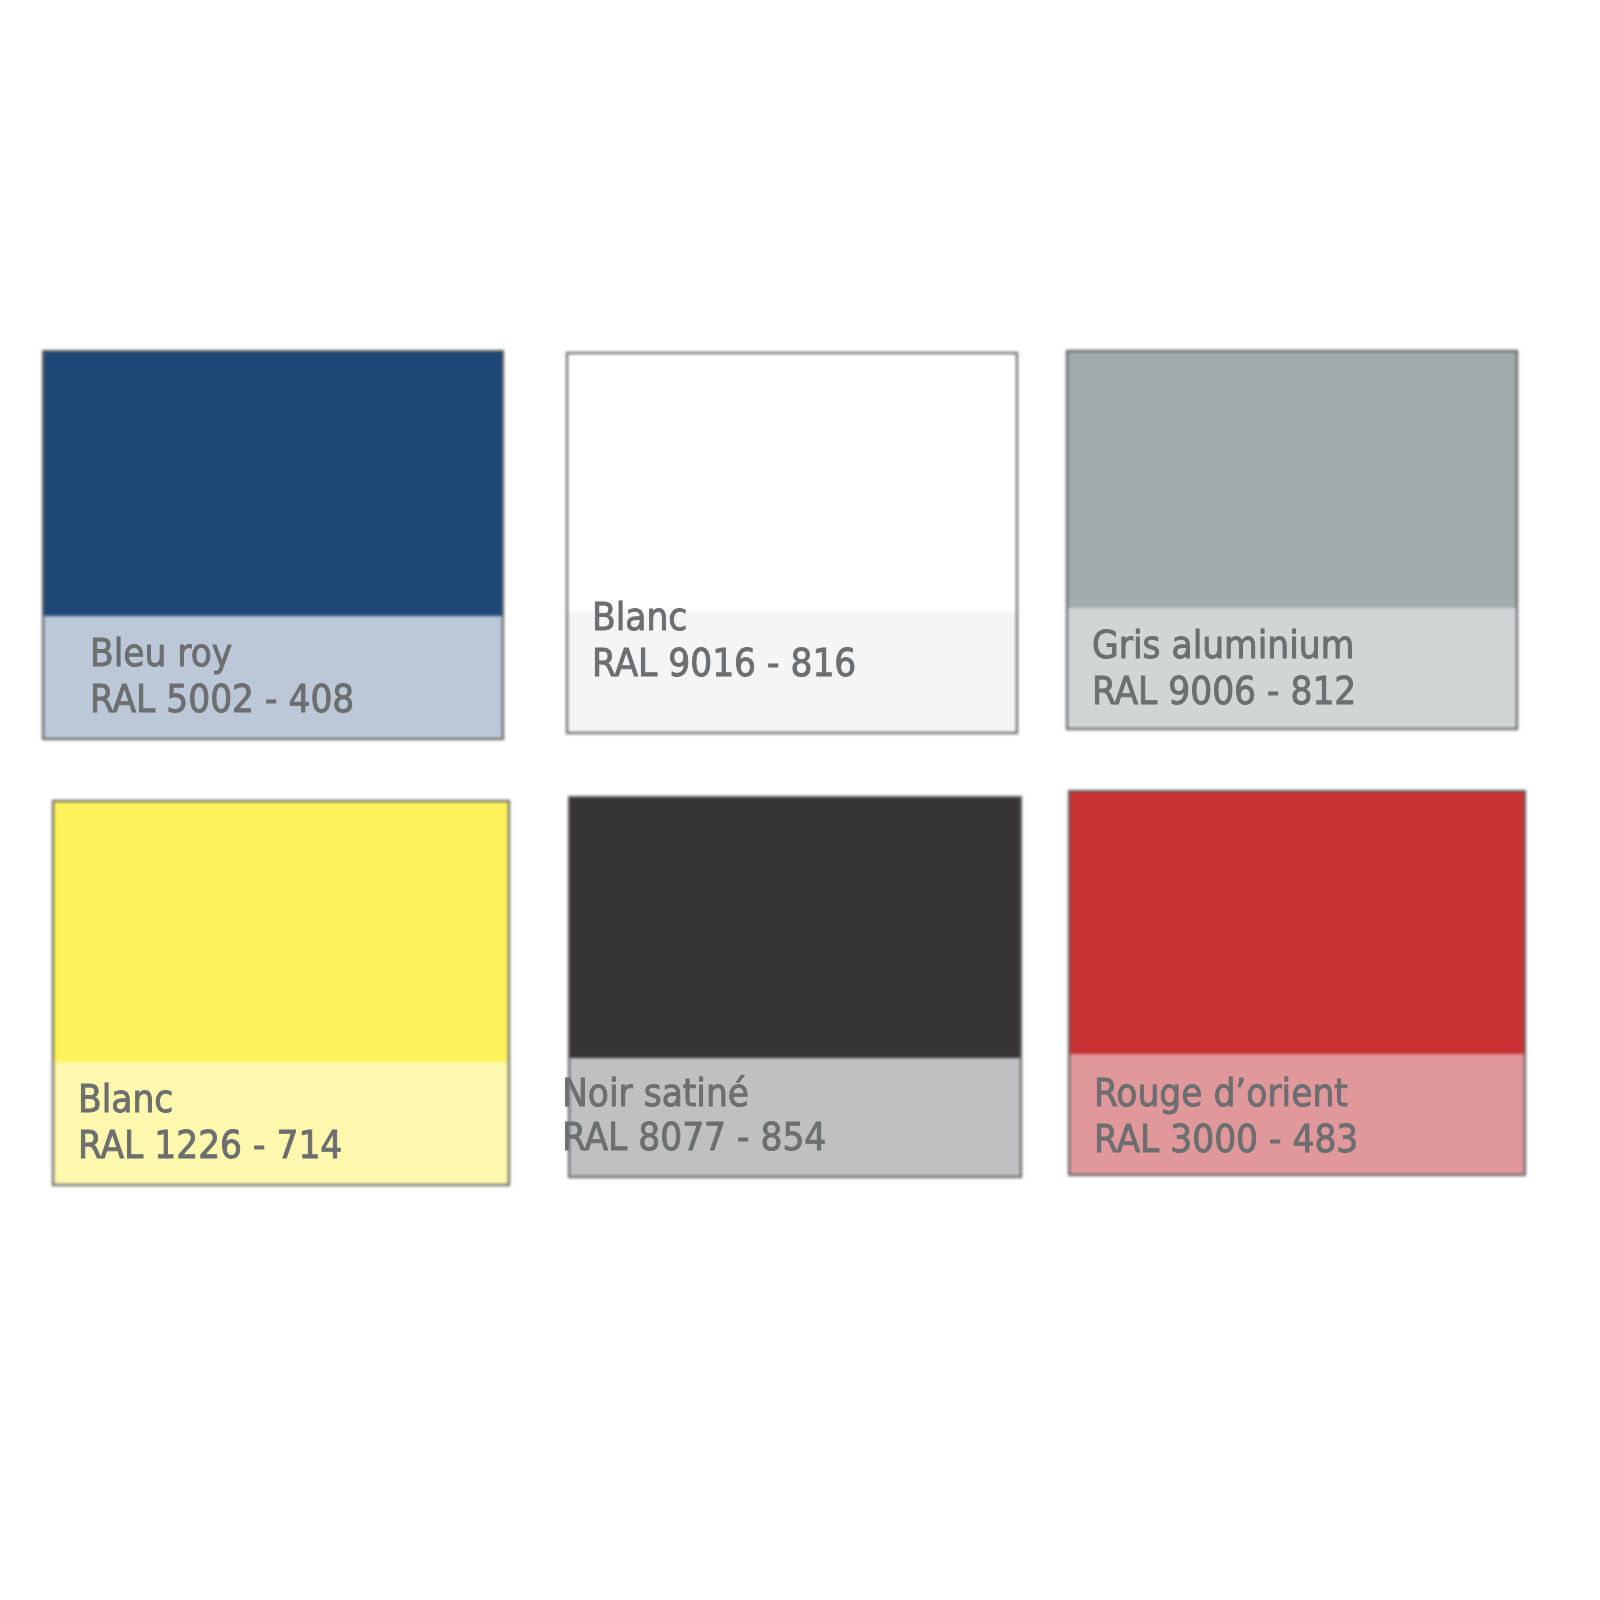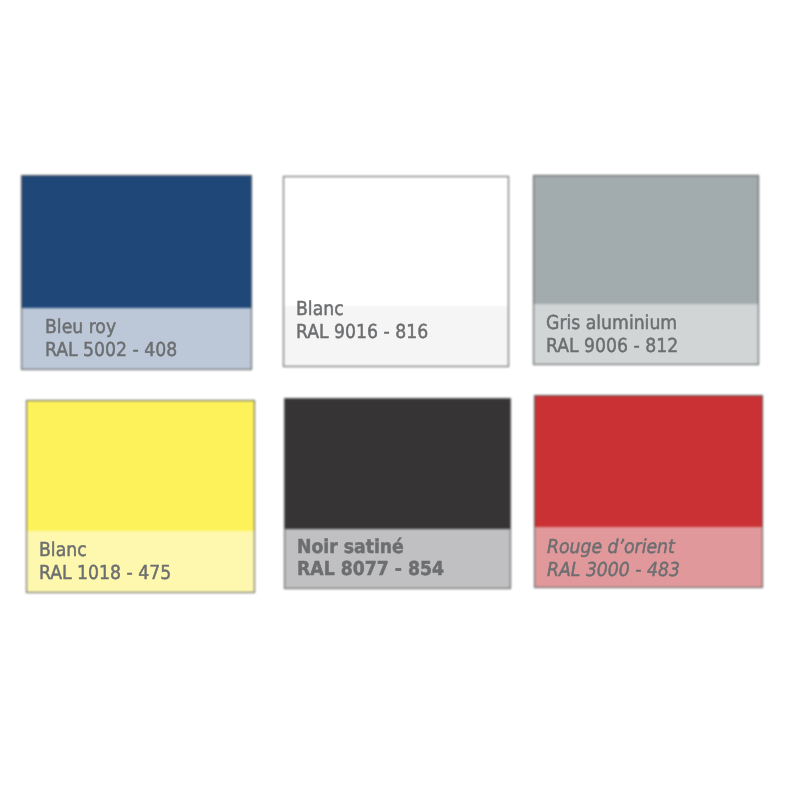--- a/index.html
+++ b/index.html
@@ -48,34 +48,34 @@
     <div class="swatch-name">Gris aluminium</div>
     <div class="swatch-ral">RAL 9006 - 812</div>
   </div>
 
   <div class="swatch" style="left: 26px; top: 400px; width: 229px; height: 193px; border-color: rgb(88, 88, 88);">
     <div class="swatch-color" style="height: 130px; background: rgb(253, 242, 90);"></div>
     <div class="swatch-label-bg" style="height: 61px; background: rgb(253, 248, 174);"></div>
   </div>
   <div class="swatch-label" style="left: 26px; top: 530px; width: 229px; height: 63px; color: rgb(108, 110, 112);">
     <div class="swatch-name">Blanc</div>
-    <div class="swatch-ral">RAL 1018 - 475</div>
+    <div class="swatch-ral">RAL 1226 - 714</div>
   </div>
 
   <div class="swatch" style="left: 284px; top: 398px; width: 227px; height: 191px; border-color: rgb(88, 88, 88);">
     <div class="swatch-color" style="height: 130px; background: rgb(54, 52, 53);"></div>
     <div class="swatch-label-bg" style="height: 59px; background: rgb(192, 192, 194);"></div>
   </div>
-  <div class="swatch-label" style="left: 284px; top: 526.5px; width: 180px; height: 61px; color: rgb(108, 110, 112); font-weight: bold;">
+  <div class="swatch-label" style="left: 268px; top: 526.5px; width: 180px; height: 61px; color: rgb(108, 110, 112);">
     <div class="swatch-name">Noir satiné</div>
     <div class="swatch-ral">RAL 8077 - 854</div>
   </div>
 
   <div class="swatch" style="left: 534px; top: 395px; width: 229px; height: 193px; border-color: rgb(88, 88, 88);">
     <div class="swatch-color" style="height: 131px; background: rgb(201, 49, 52);"></div>
     <div class="swatch-label-bg" style="height: 60px; background: rgb(225, 152, 155);"></div>
   </div>
-  <div class="swatch-label" style="left: 534px; top: 527px; width: 229px; height: 62px; color: rgb(108, 110, 112); font-style: italic;">
+  <div class="swatch-label" style="left: 534px; top: 527px; width: 229px; height: 62px; color: rgb(108, 110, 112);">
     <div class="swatch-name">Rouge d’orient</div>
     <div class="swatch-ral">RAL 3000 - 483</div>
   </div>
 
 </div>
 
 </body></html>

